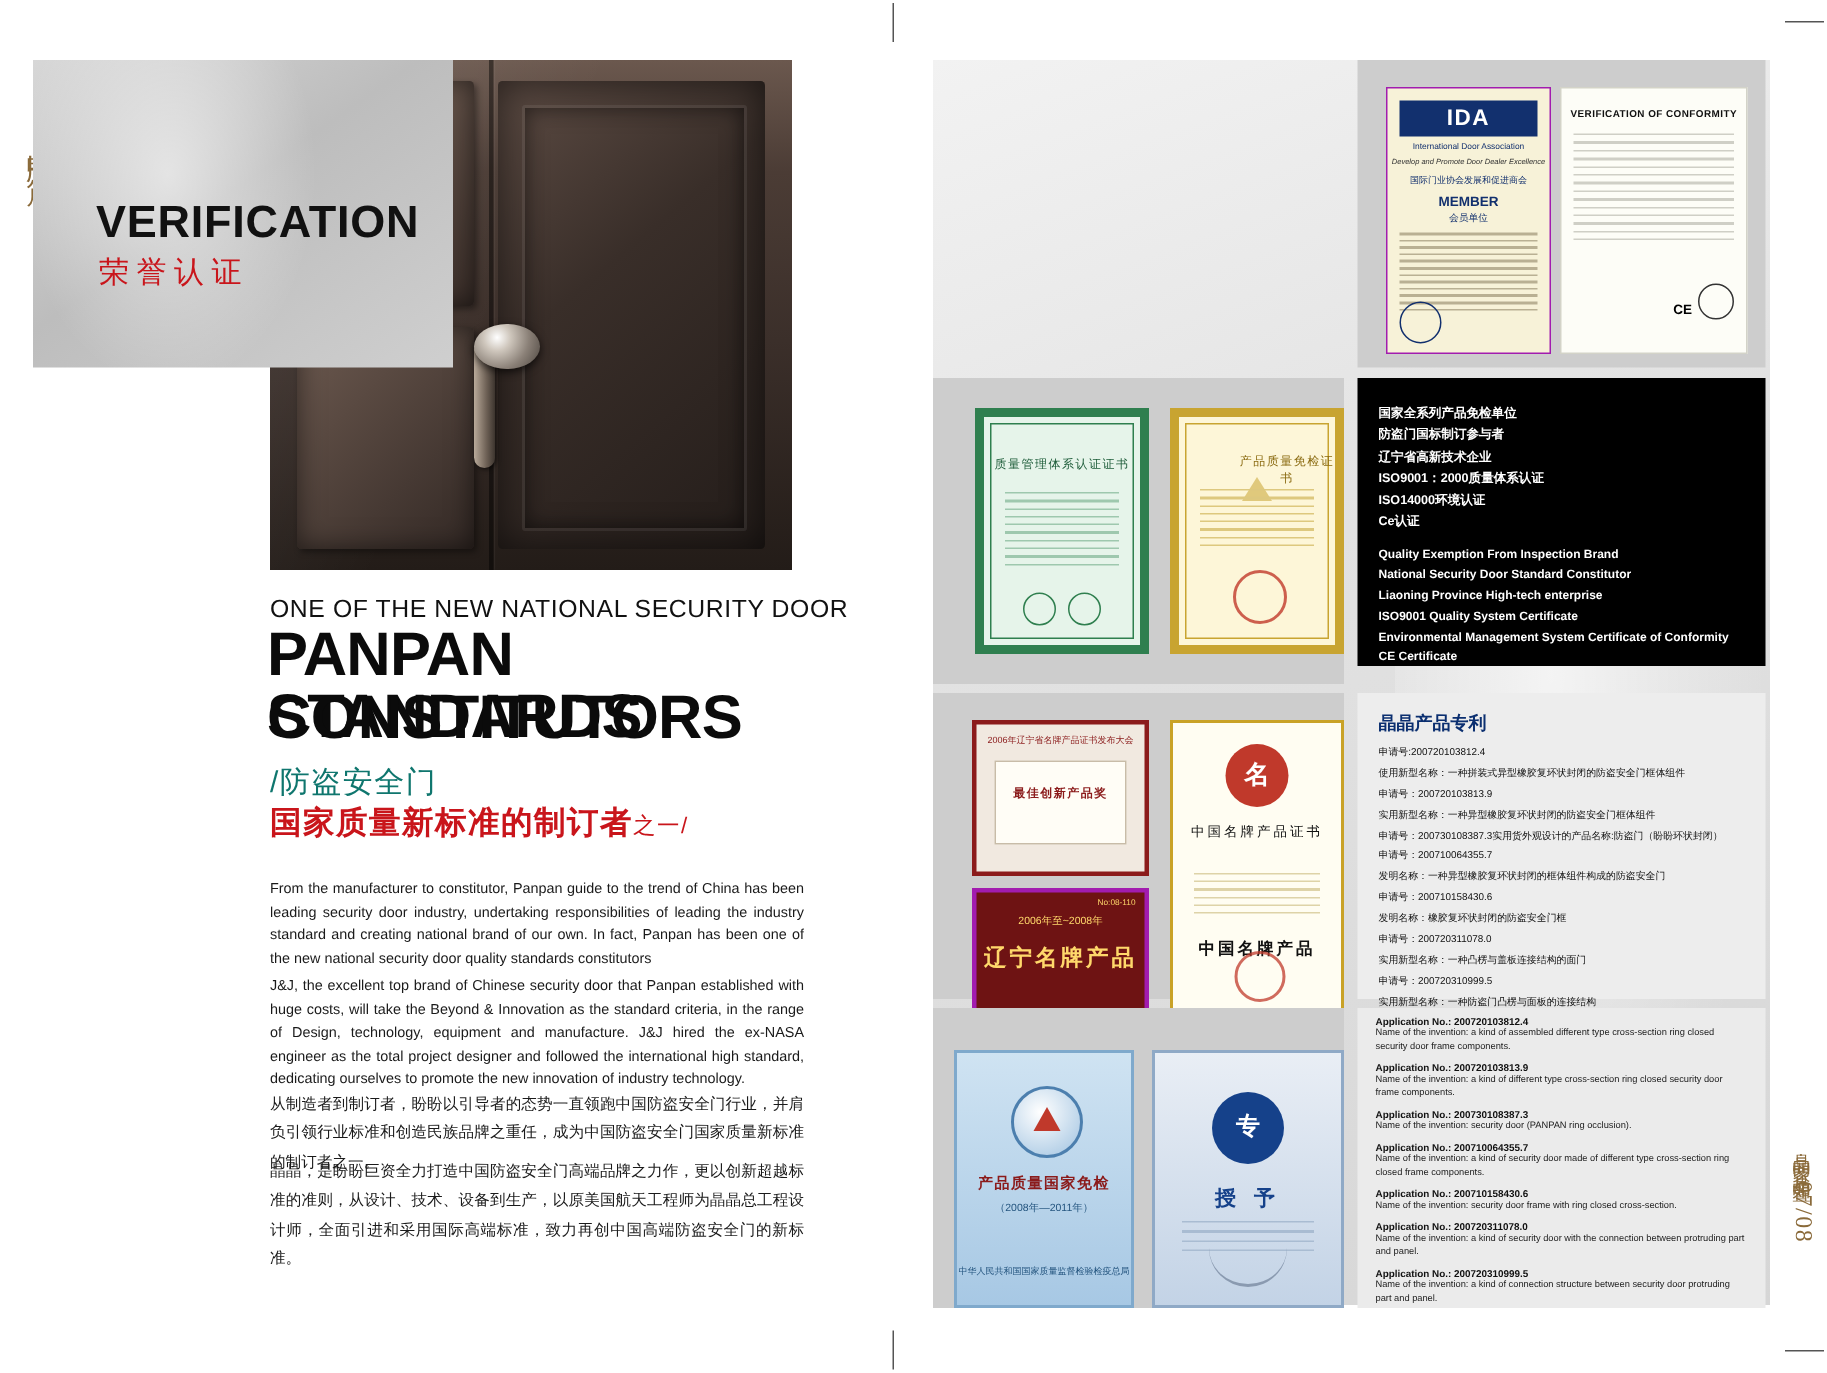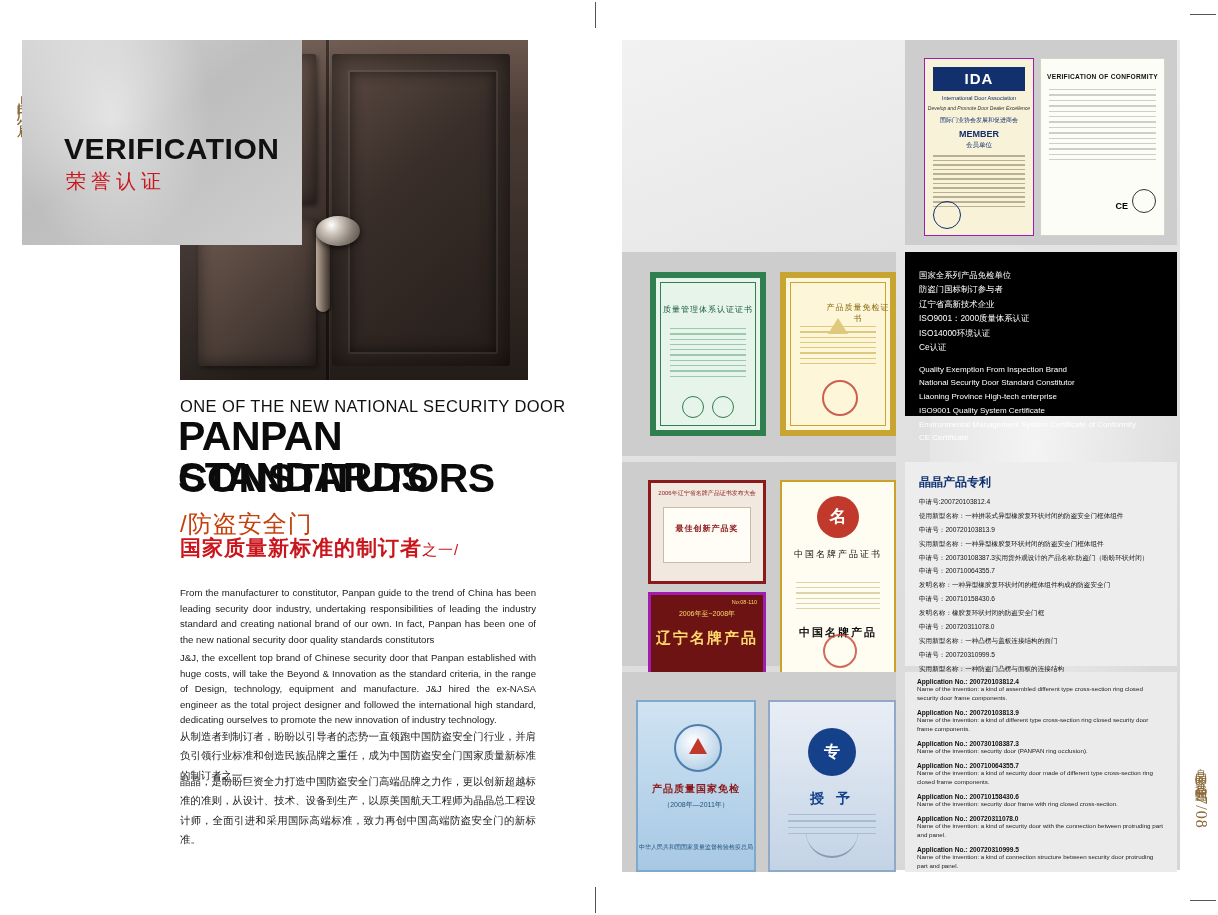--- a/index.html
+++ b/index.html
@@ -59,21 +59,21 @@
   .vgroove{position:absolute;top:0;bottom:0;width:3px;background:rgba(0,0,0,.45);
     box-shadow:1px 0 1px rgba(255,255,255,.06);}
 
   .headline-sub{position:absolute;left:180px;top:397px;width:400px;
     font-size:16.5px;letter-spacing:.4px;color:#111;font-family:"Liberation Sans",sans-serif;}
   .headline-1{position:absolute;left:178px;top:416px;width:420px;
     font-size:41px;font-weight:bold;letter-spacing:-.5px;color:#0b0b0b;line-height:1.0;}
   .headline-2{position:absolute;left:178px;top:458px;width:420px;
     font-size:41px;font-weight:bold;letter-spacing:-.5px;color:#0b0b0b;line-height:1.0;}
 
-  .red-line-1{position:absolute;left:180px;top:508px;color:#c2410c;font-size:24px;letter-spacing:1px;}
+  .red-line-1{position:absolute;left:180px;top:508px;color:#0f766e;font-size:20px;letter-spacing:1px;}
   .red-line-2{position:absolute;left:180px;top:534px;color:#c9151b;font-size:21px;font-weight:bold;letter-spacing:1px;}
   .red-line-2 .small{font-size:15px;font-weight:normal;}
 
   .body-en{position:absolute;left:180px;width:356px;font-size:9.6px;line-height:1.62;
     color:#1a1a1a;text-align:justify;}
   .body-en.p1{top:585px;}
   .body-en.p2{top:650px;}
 
   .body-cn{position:absolute;left:180px;width:356px;font-size:10.4px;line-height:1.85;
     color:#1a1a1a;text-align:justify;}
@@ -138,21 +138,21 @@
   .yellow .inner{position:absolute;inset:4px;border:1px solid #c8a431;}
   .yellow .ttl{position:absolute;left:0;right:0;top:24px;text-align:center;font-size:8px;color:#8a6a10;letter-spacing:1px;padding-left:40px;}
   .yellow .lines{position:absolute;left:14px;right:14px;top:48px;}
   .yellow .lines i{display:block;height:1.3px;background:#ddc87e;margin-bottom:4px;}
   .yellow .stamp{position:absolute;left:50%;margin-left:-16px;bottom:14px;width:32px;height:32px;border-radius:50%;
     border:2px solid #c0392b;opacity:.8;}
   .yellow .tri{position:absolute;left:50%;margin-left:-10px;top:40px;width:0;height:0;
     border-left:10px solid transparent;border-right:10px solid transparent;border-bottom:16px solid #c8a431;opacity:.55;}
 
   
-  .certlist{left:905px;top:252px;width:272px;height:164px;background:#000;color:#fff;}
+  .certlist{left:905px;top:252px;width:272px;height:192px;background:#000;color:#fff;font-weight:bold;}
   .certlist ul{list-style:none;margin:0;padding:16px 14px;}
   .certlist li{font-size:8.4px;line-height:1.72;}
   .certlist li.en{font-size:8px;}
   .certlist .gap{height:8px;}
 
   
   .patent{left:905px;top:462px;width:272px;height:204px;background:#ededed;}
   .patent h4{margin:0;padding:12px 14px 6px;font-size:12px;color:#0b2f70;font-weight:bold;}
   .patent p{margin:0;padding:0 14px 4px;font-size:6.6px;line-height:1.5;color:#111;}
 

